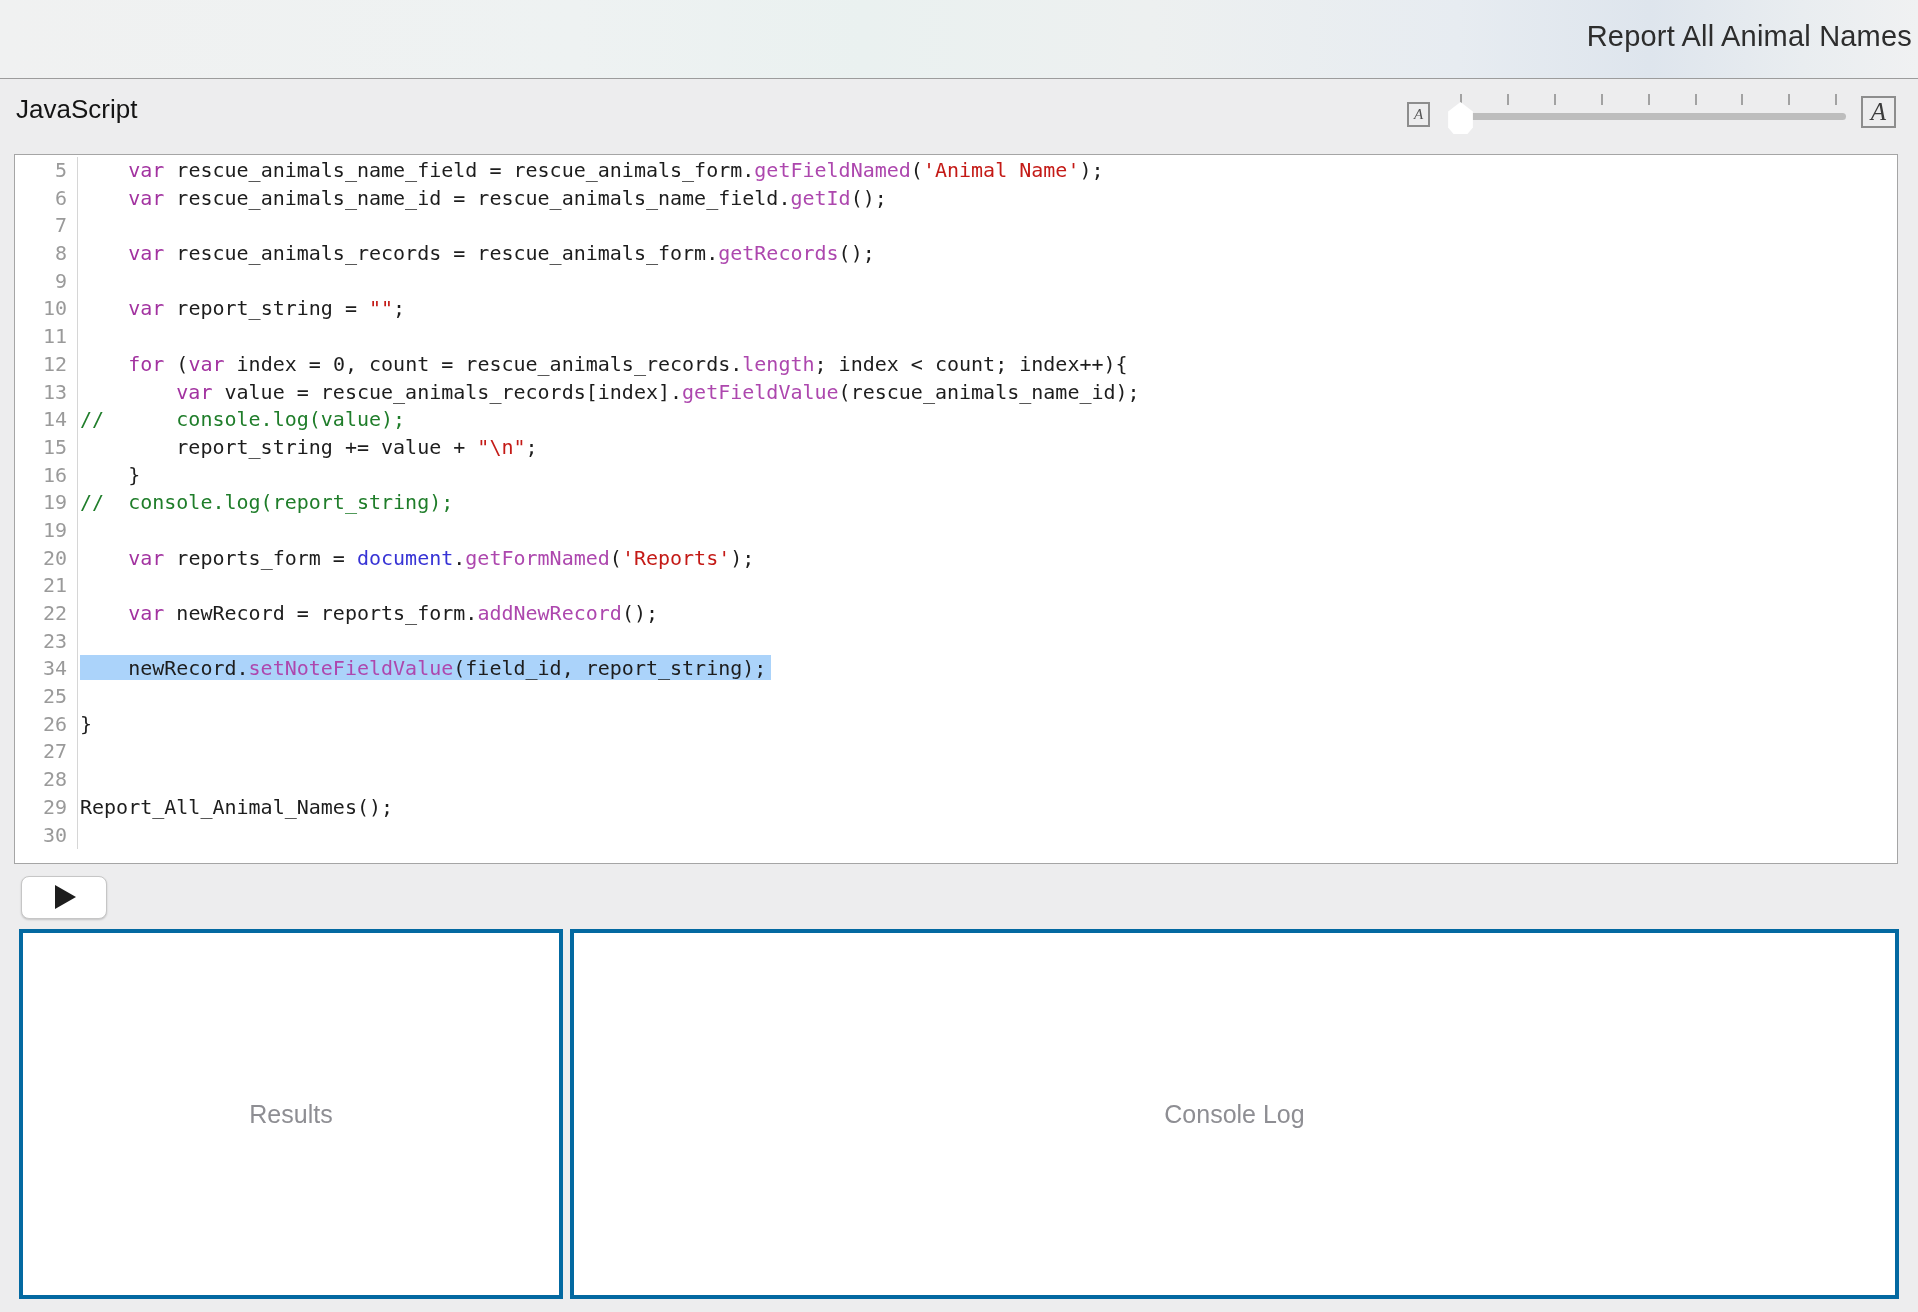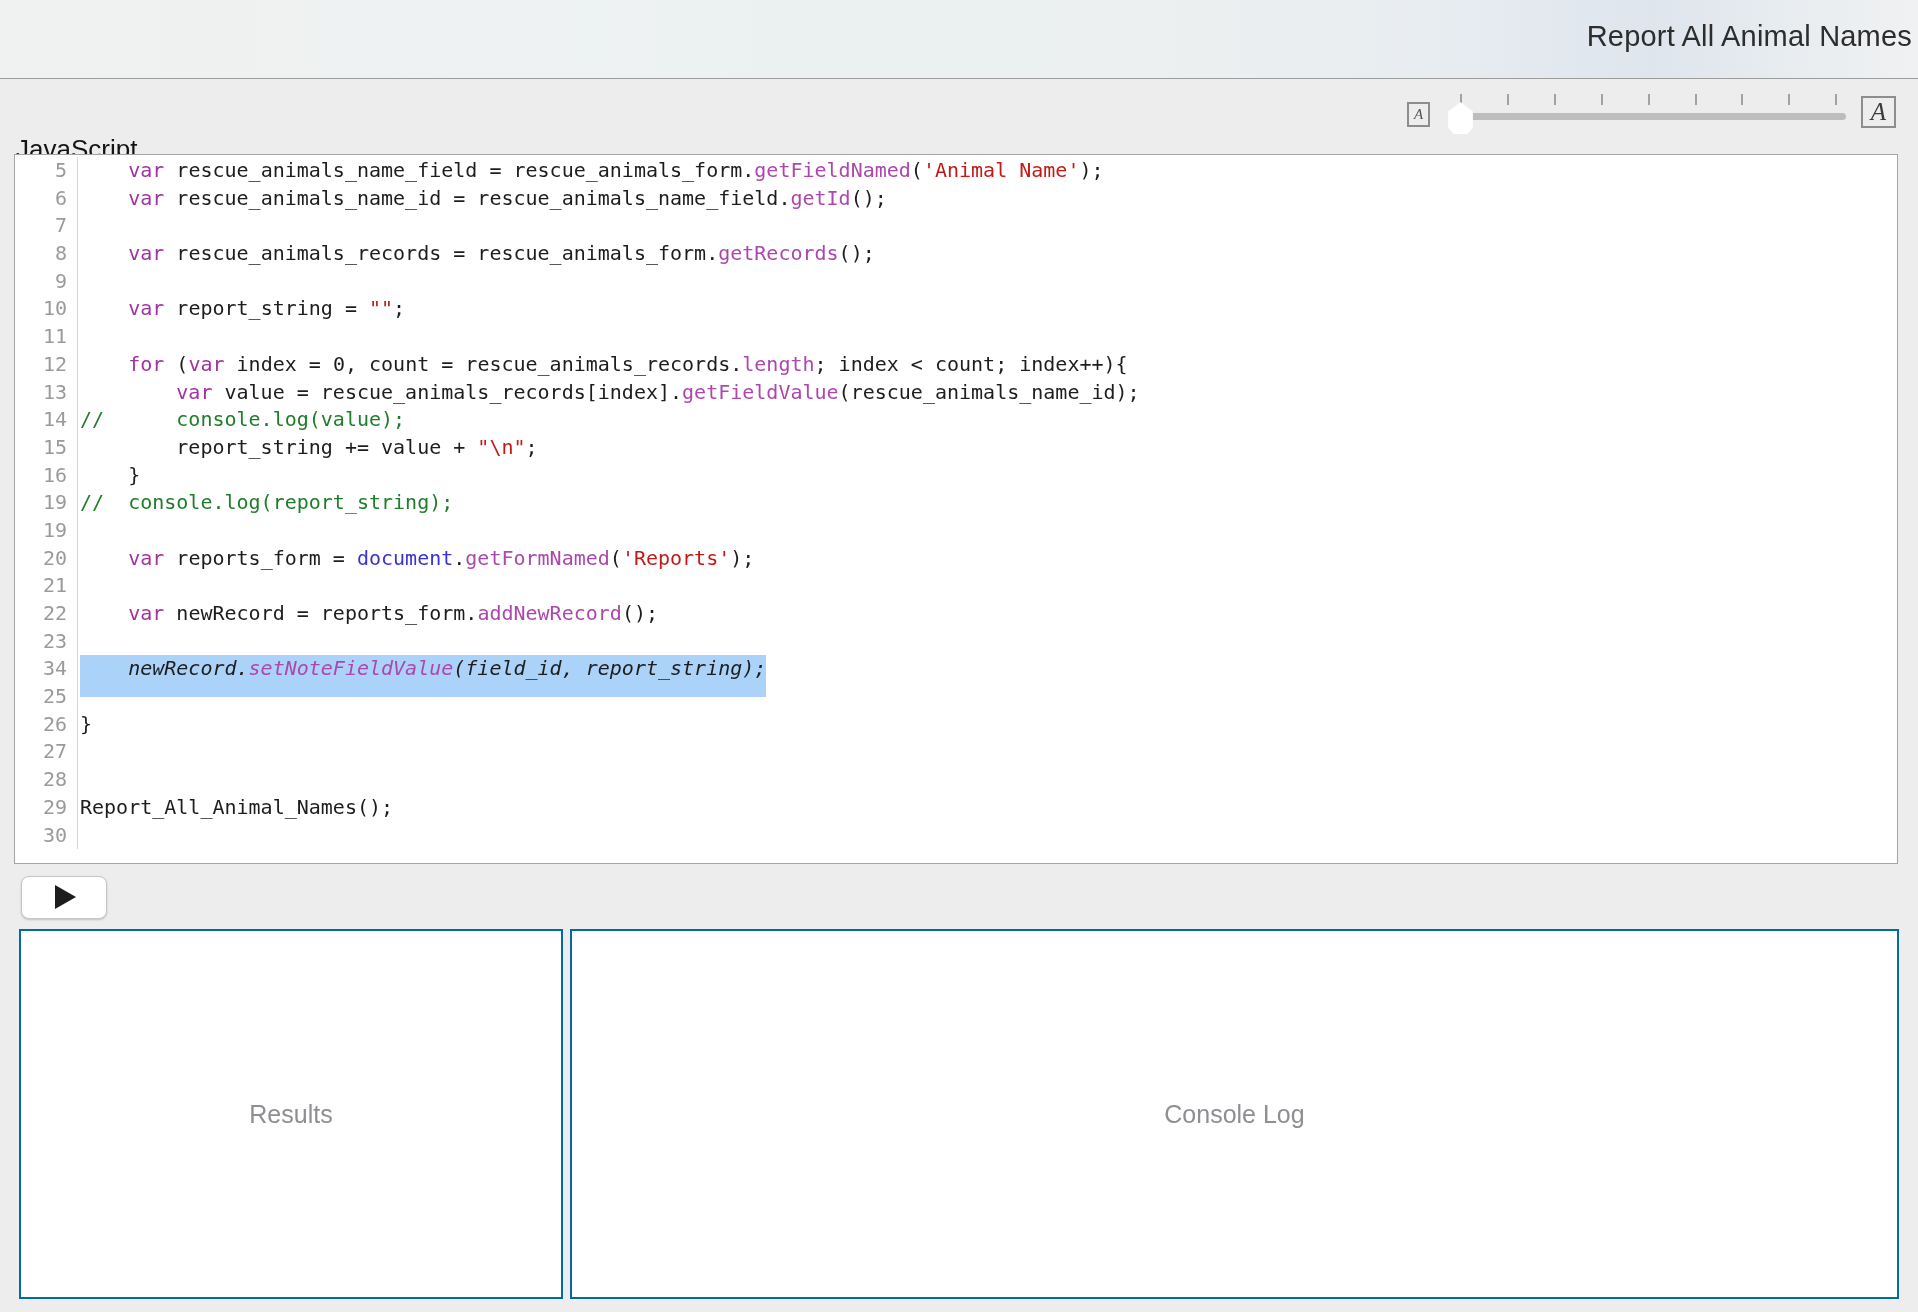--- a/index.html
+++ b/index.html
@@ -14,21 +14,21 @@
     position:absolute;left:0;top:0;width:1918px;height:78px;
     background:linear-gradient(90deg,#f0f1f1 0%,#eef2f2 30%,#eaf1f0 45%,#edf0f0 60%,#e7ecf1 76%,#dee5ed 86%,#e9edf0 94%,#f0f1f2 100%);
     border-bottom:1px solid #9c9c9c;
   }
   .window-title{
     position:absolute;right:6px;top:20px;
     font-size:29px;color:#2d2d2d;letter-spacing:.2px;
   }
   
   .toolbar{position:absolute;left:0;top:79px;width:1918px;height:74px;}
-  .lang-label{position:absolute;left:16px;top:15px;font-size:26px;color:#141414;margin-top:40px;}
+  .lang-label{position:absolute;left:16px;top:15px;font-size:26px;color:#141414;}
   .font-btn{
     position:absolute;box-sizing:border-box;background:transparent;
     border:2px solid #8d8d8d;display:flex;align-items:center;justify-content:center;
     color:#555;font-family:"Liberation Serif", serif;
   }
   .font-btn.small{left:1407px;top:23px;width:23px;height:25px;font-size:15px;font-style:italic;}
   .font-btn.large{left:1861px;top:17px;width:35px;height:32px;font-size:25px;font-style:italic;color:#3c3c3c;}
   .slider-track{
     position:absolute;left:1452px;top:34px;width:394px;height:7px;
     background:#bdbdbd;border-radius:4px;
@@ -46,42 +46,42 @@
     overflow:hidden;
     font-family:"DejaVu Sans Mono", monospace;font-size:20px;
   }
   .editor-inner{padding-top:2px;}
   .line{display:flex;height:27.7px;line-height:27.7px;}
   .num{
     flex:0 0 52px;text-align:right;padding-right:10px;color:#9a9a9a;
     border-right:1px solid #d6d6d6;user-select:none;
   }
   .code{white-space:pre;padding-left:2px;color:var(--c-plain);}
-  .code .sel{background:var(--c-selection);display:inline-block;height:42px;font-style:italic;}
+  .code .sel{background:var(--c-selection);display:inline-block;padding-right:5px;height:25px;}
   .c-plain{color:var(--c-plain);}
   .c-keyword{color:var(--c-keyword);}
   .c-method{color:var(--c-method);}
   .c-string{color:var(--c-string);}
   .c-comment{color:var(--c-comment);}
   .c-docblue{color:var(--c-docblue);text-align:center;}
   
   .run-btn{
     position:absolute;left:21px;top:876px;width:84px;height:41px;
     background:#ffffff;border:1px solid #c6c6c6;border-radius:8px;
     box-shadow:0 1px 2px rgba(0,0,0,.18);cursor:pointer;
   }
   .play-icon{
     position:absolute;left:33px;top:8px;width:0;height:0;
     border-top:12px solid transparent;border-bottom:12px solid transparent;
     border-left:21px solid #1d1d1d;
   }
   
   .panel{
     position:absolute;top:929px;height:370px;box-sizing:border-box;
-    background:#ffffff;border:2px solid #0369a1;
+    background:#ffffff;border:4px solid #0369a1;
     display:flex;align-items:center;justify-content:center;
   }
   .panel-results{left:19px;width:544px;}
   .panel-console{left:570px;width:1329px;}
   .panel-label{color:#8e8e93;font-size:25px;}
 </style>
 </head>
 <body>
 
 <div class="titlebar">

